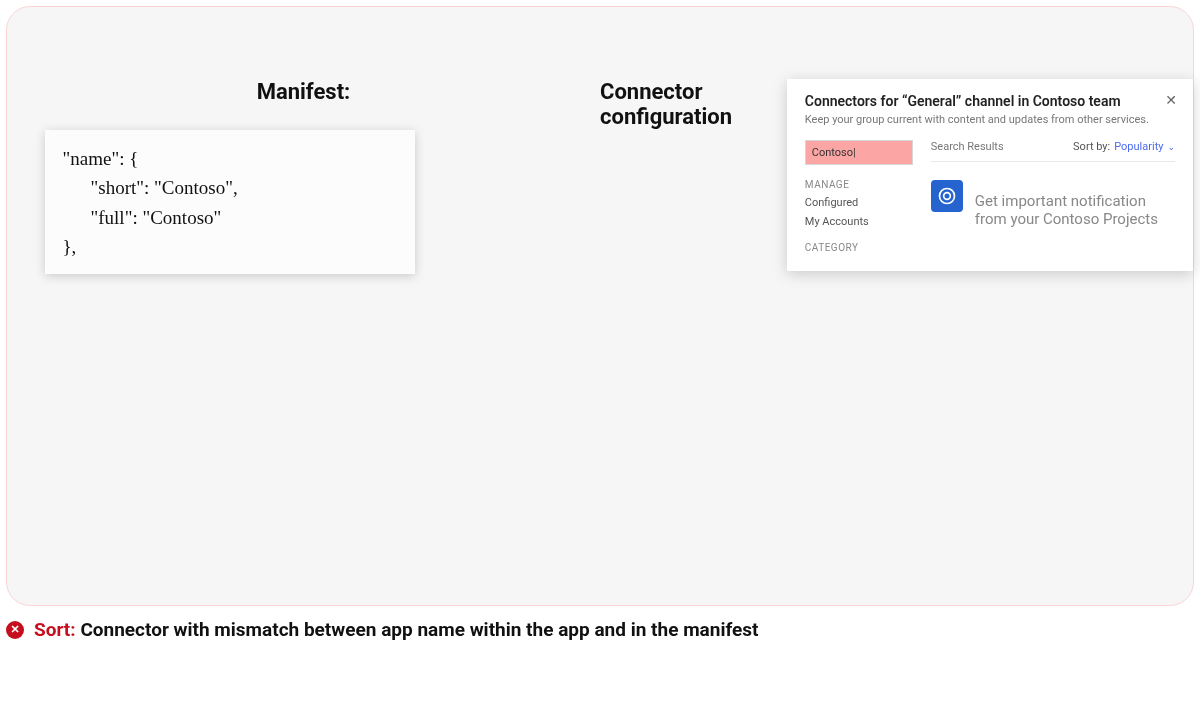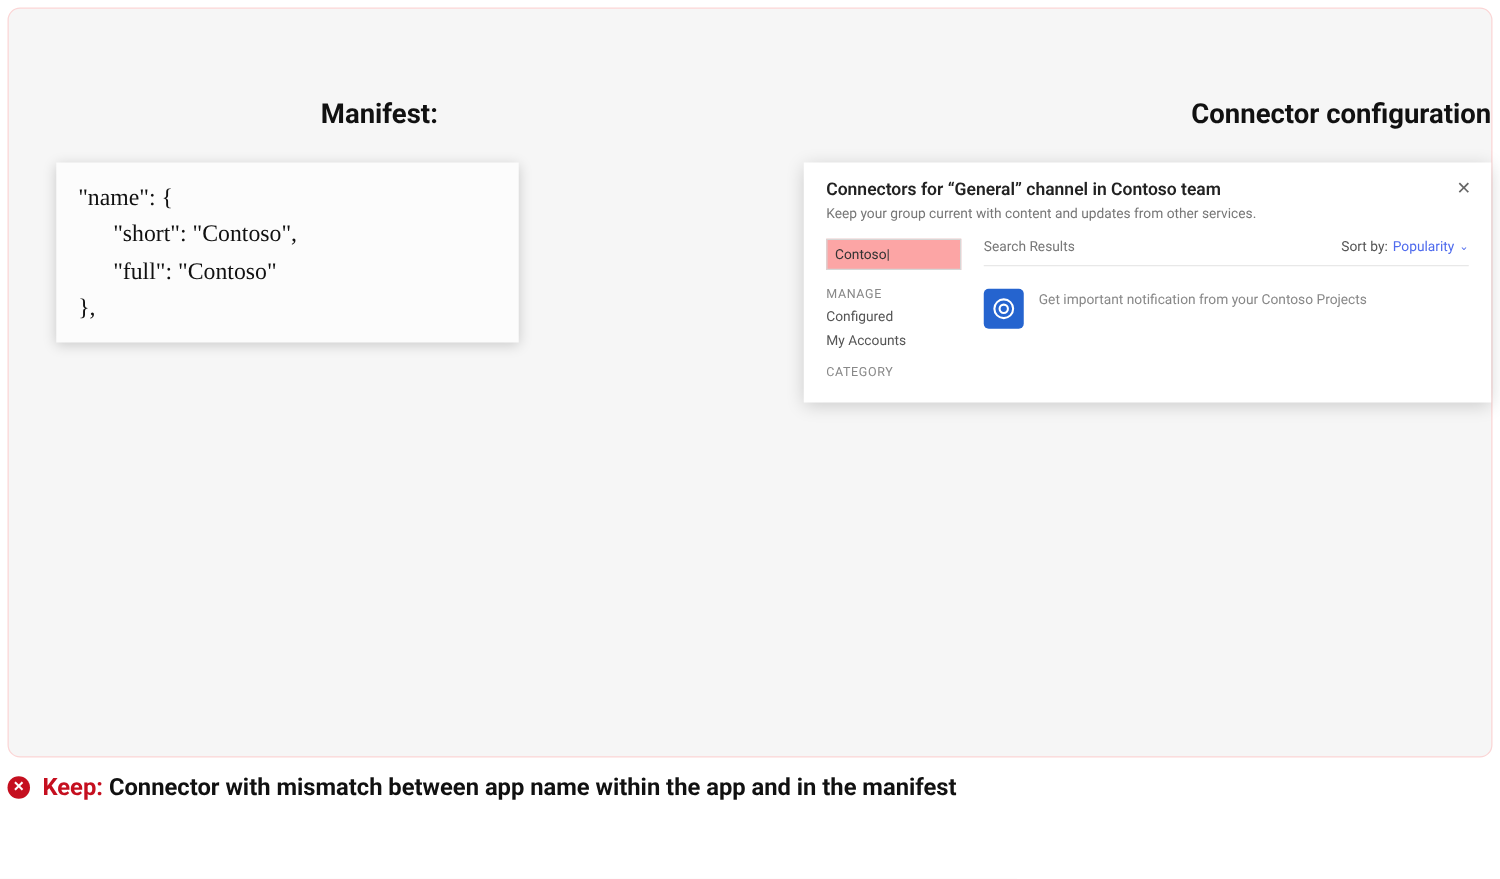--- a/index.html
+++ b/index.html
@@ -10,29 +10,29 @@
     height: 703px;
     position: relative;
   }
   .outer-frame {
     position: absolute;
     left: 6px;
     top: 6px;
     width: 1188px;
     height: 600px;
     border: 1px solid #fbd5d5;
-    border-radius: 10px;
+    border-radius: 24px;
     background: #f6f6f6;
     padding-top: 72px;
     display: flex;
     flex-direction: row;
     justify-content: flex-start;
   }
   .col-left { width: 50%; display: flex; flex-direction: column; align-items: center; }
-  .col-right { width: 50%; display: flex; flex-direction: column; align-items: flex-end; }
+  .col-right { width: 50%; display: flex; flex-direction: row; align-items: flex-start; }
   .section-title {
     font-size: 22px;
     font-weight: 700;
     color: #111;
     margin-bottom: 26px;
   }
   .manifest-card {
     background: #fcfcfc;
     width: 370px;
     padding: 14px 18px 12px 18px;
@@ -112,21 +112,21 @@
     width: 32px; height: 32px;
     border-radius: 4px;
     background: #2564cf;
     display: flex; align-items: center; justify-content: center;
     color: #fff; font-size: 18px; font-weight: 700;
     flex-shrink: 0;
     position: relative;
   }
   .connector-icon svg { width: 20px; height: 20px; }
   .connector-name { font-size: 15px; font-weight: 700; color: #111; }
-  .connector-desc { font-size: 11px; color: #888; margin-top: 2px; }
+  .connector-desc { font-size: 15px; color: #888; margin-top: 12px; }
   .fail-bar {
     position: absolute;
     left: 6px;
     top: 618px;
     display: flex;
     align-items: center;
     gap: 10px;
   }
   .fail-icon {
     width: 18px; height: 18px;
@@ -194,16 +194,16 @@
           </div>
         </div>
       </div>
     </div>
   </div>
 </div>
 
 <div class="fail-bar">
   <div class="fail-icon">✕</div>
   <div class="fail-text">
-    <span class="fail-prefix">Keep:</span>
+    <span class="fail-prefix">Sort:</span>
     <span>Connector with mismatch between app name within the app and in the manifest</span>
   </div>
 </div>
 
 </body></html>

